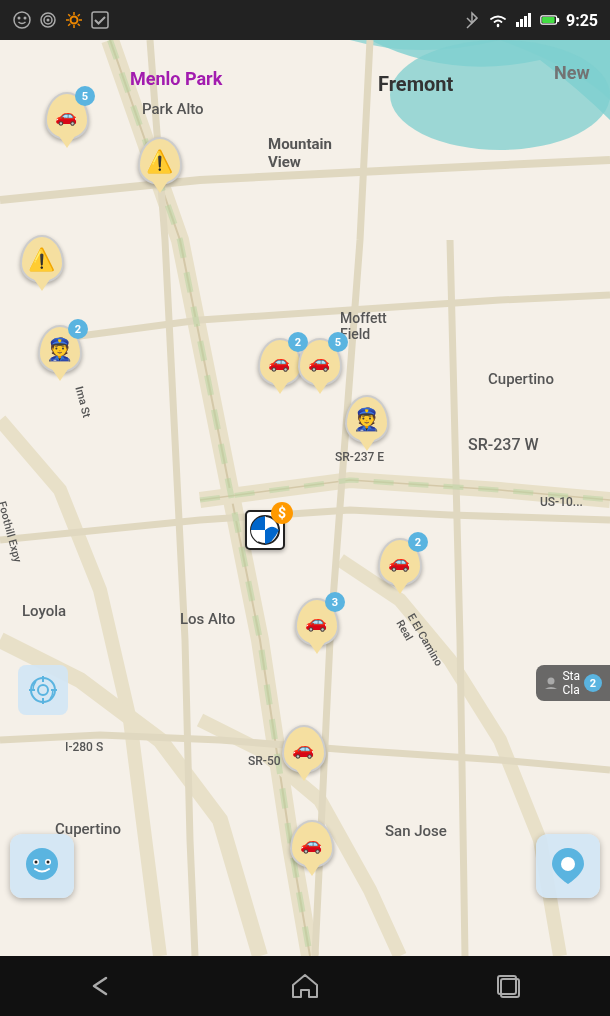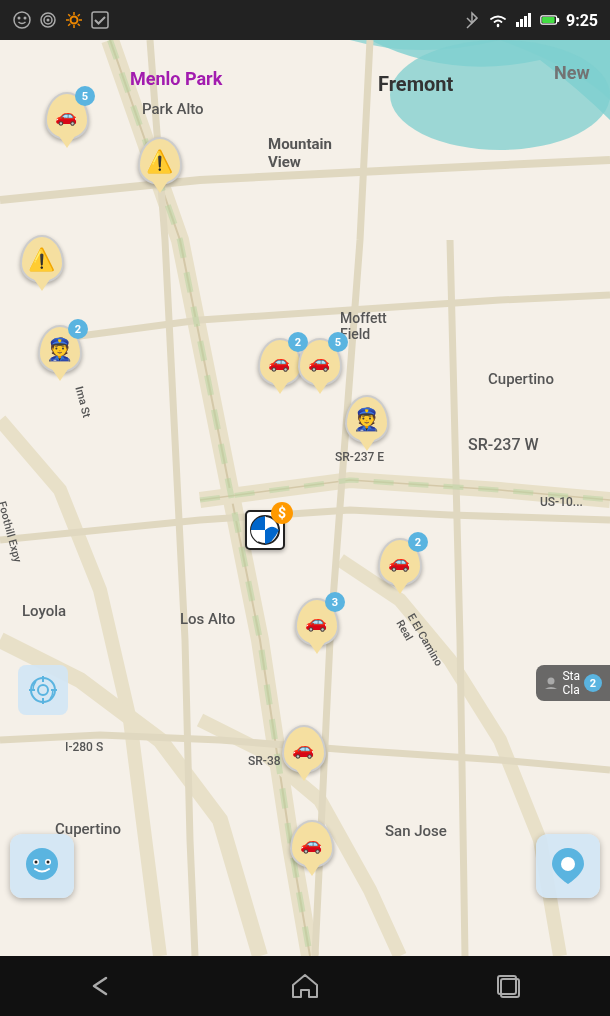--- a/index.html
+++ b/index.html
@@ -287,21 +287,21 @@
   <div class="map-label map-label-medium" style="left:488px; top:330px;">Cupertino</div>
   <div class="map-label" style="left:335px; top:410px; font-size:12px;">SR-237 E</div>
   <div class="map-label" style="left:468px; top:395px; font-size:16px;">SR-237 W</div>
   <div class="map-label" style="left:540px; top:455px; font-size:12px;">US-10...</div>
   <div class="map-label map-label-medium" style="left:22px; top:562px;">Loyola</div>
   <div class="map-label map-label-medium" style="left:180px; top:570px;">Los Alto</div>
   <div class="map-label" style="left:390px; top:590px; font-size:11px; transform:rotate(60deg);">E El Camino<br>Real</div>
   <div class="map-label map-label-medium" style="left:55px; top:780px;">Cupertino</div>
   <div class="map-label map-label-medium" style="left:385px; top:782px;">San Jose</div>
   <div class="map-label" style="left:65px; top:700px; font-size:12px;">I-280 S</div>
-  <div class="map-label" style="left:248px; top:714px; font-size:12px;">SR-38</div>
+  <div class="map-label" style="left:248px; top:714px; font-size:12px;">SR-50</div>
 
   <div class="map-label" style="left:554px; top:22px; font-size:18px; font-weight:bold; color:#737373;">New</div>
 
   <div class="map-label" style="left:8px; top:460px; font-size:11px; transform:rotate(75deg); transform-origin:0 0;">Foothill Expy</div>
 
   <div class="map-label" style="left:85px; top:345px; font-size:11px; transform:rotate(75deg); transform-origin:0 0;">Ima St</div>
 
   <div style="position:absolute; right:0; top:625px; background:rgba(80,80,80,0.85); border-radius:8px 0 0 8px; padding:4px 8px; color:#fff; font-size:12px; display:flex; align-items:center; gap:4px;">
     <svg width="14" height="14" viewBox="0 0 14 14">
         <circle cx="7" cy="5" r="3.5" fill="#aaa"></circle>

